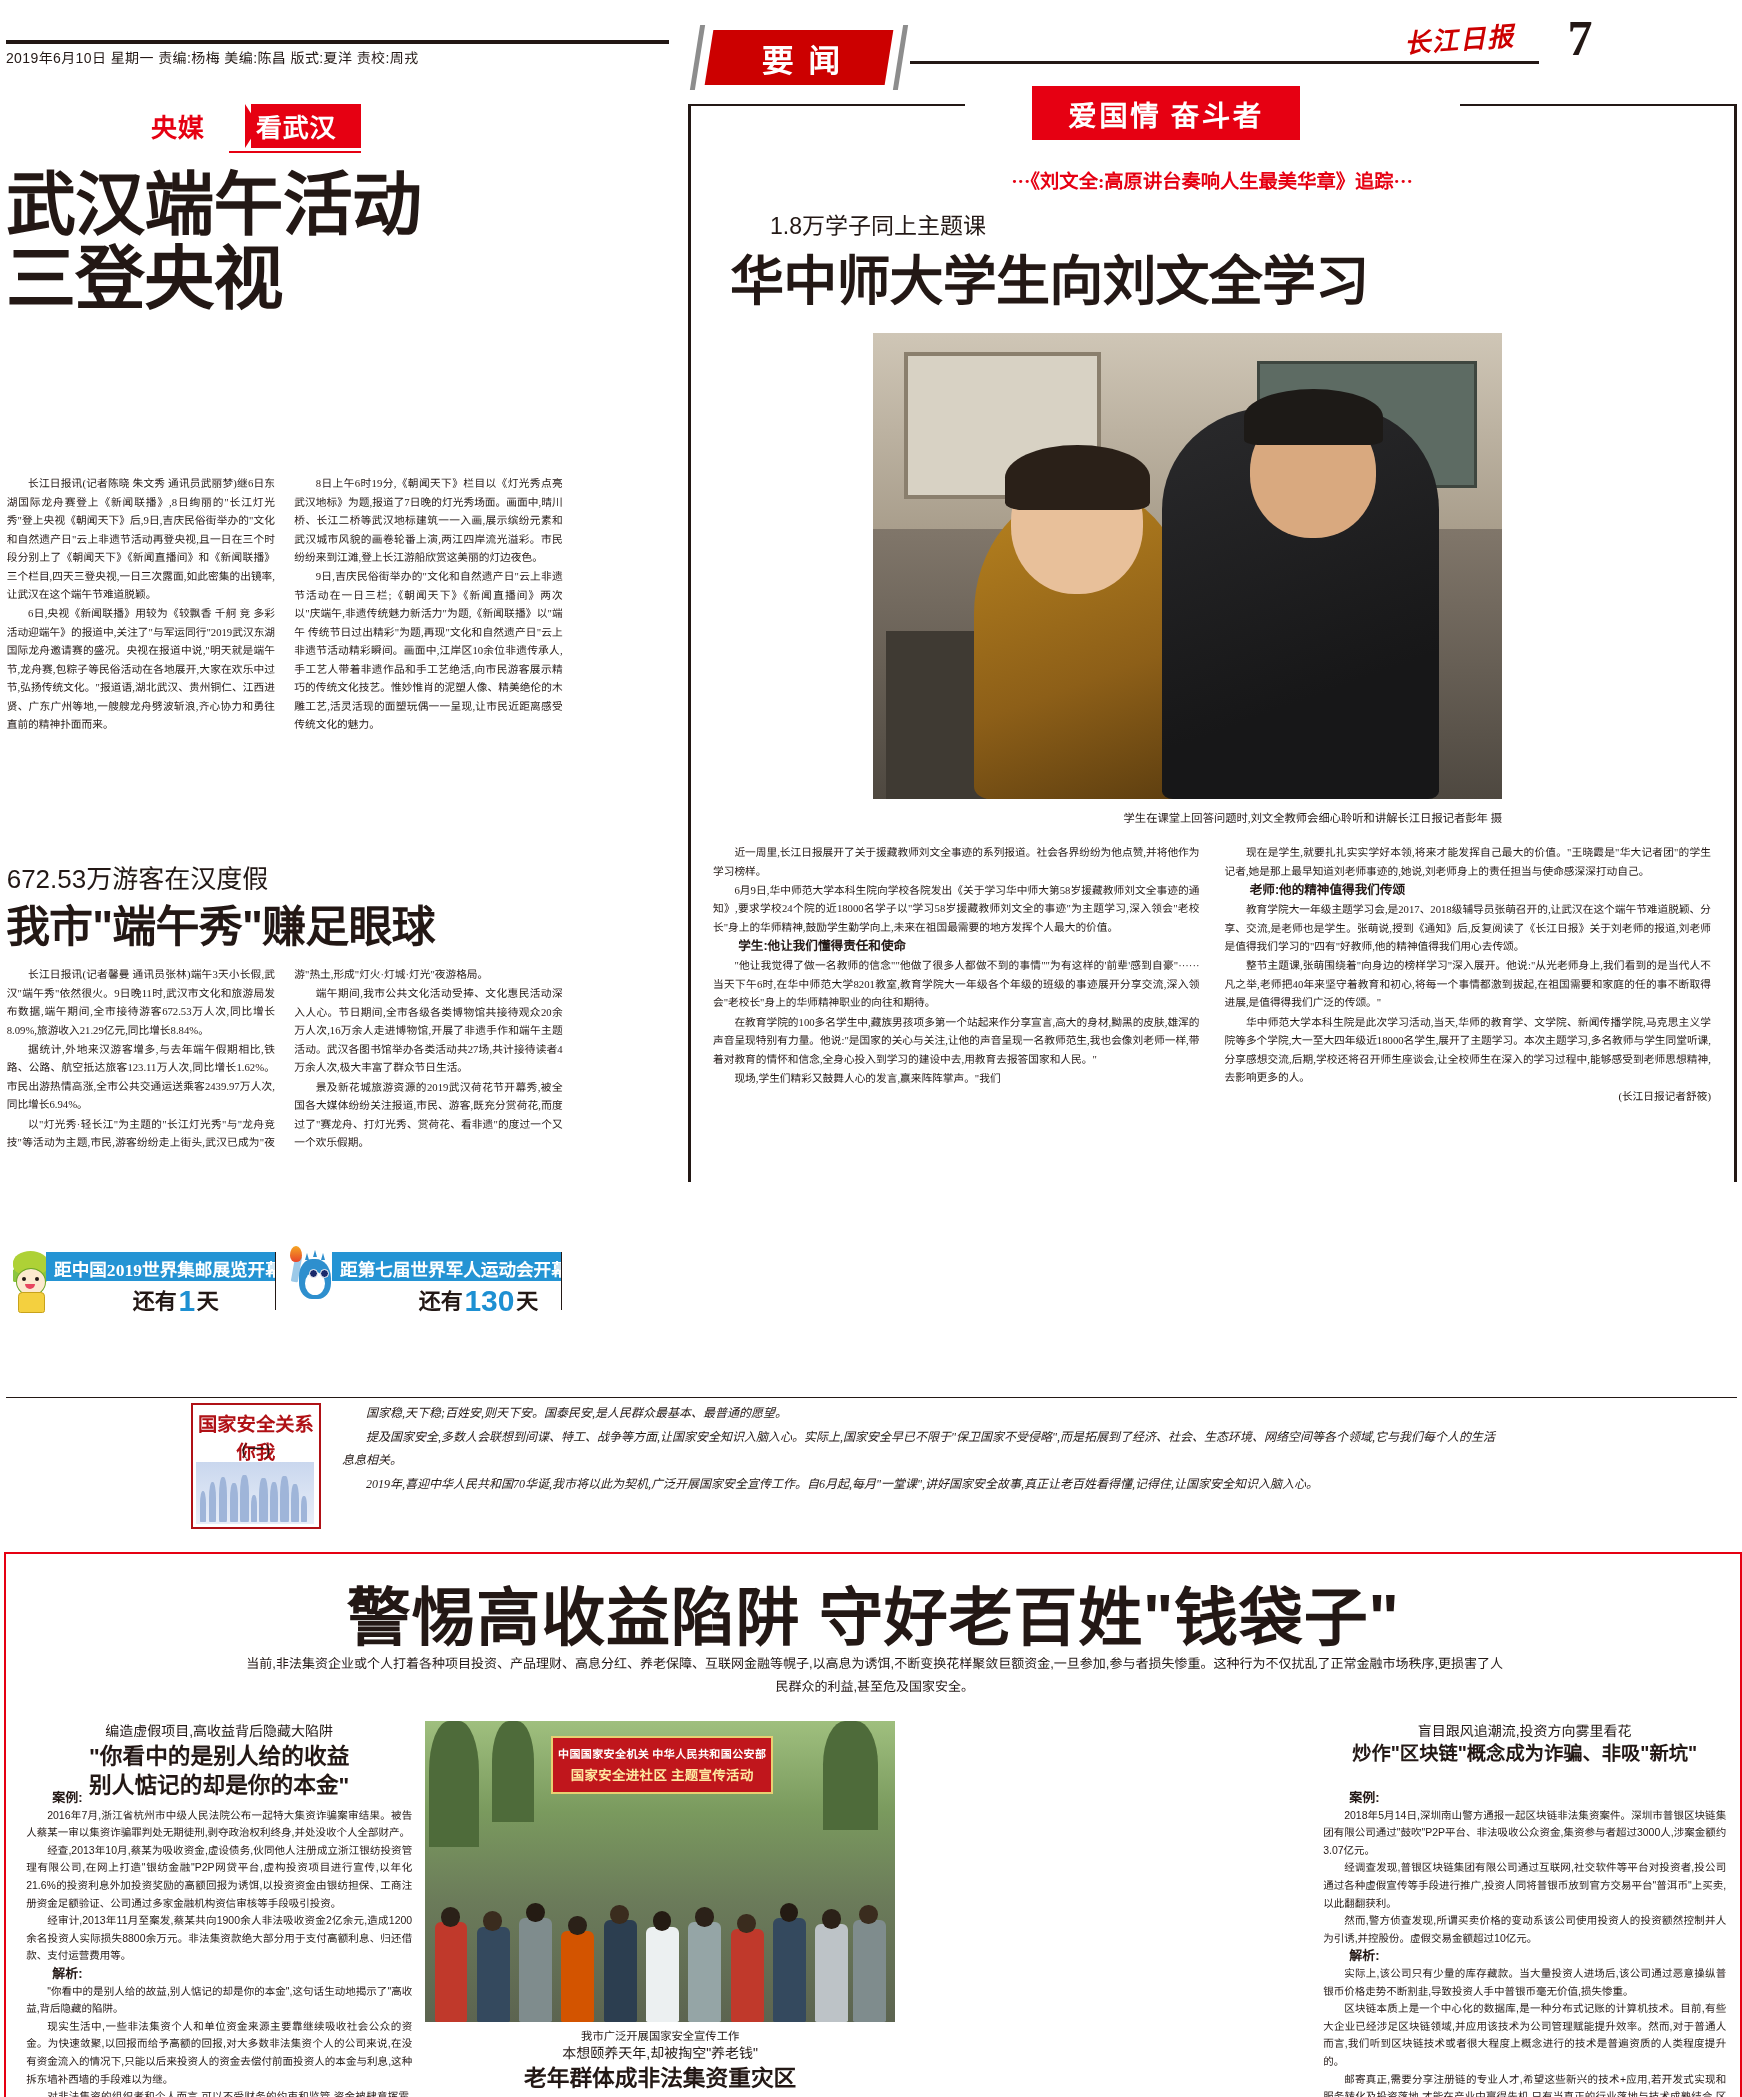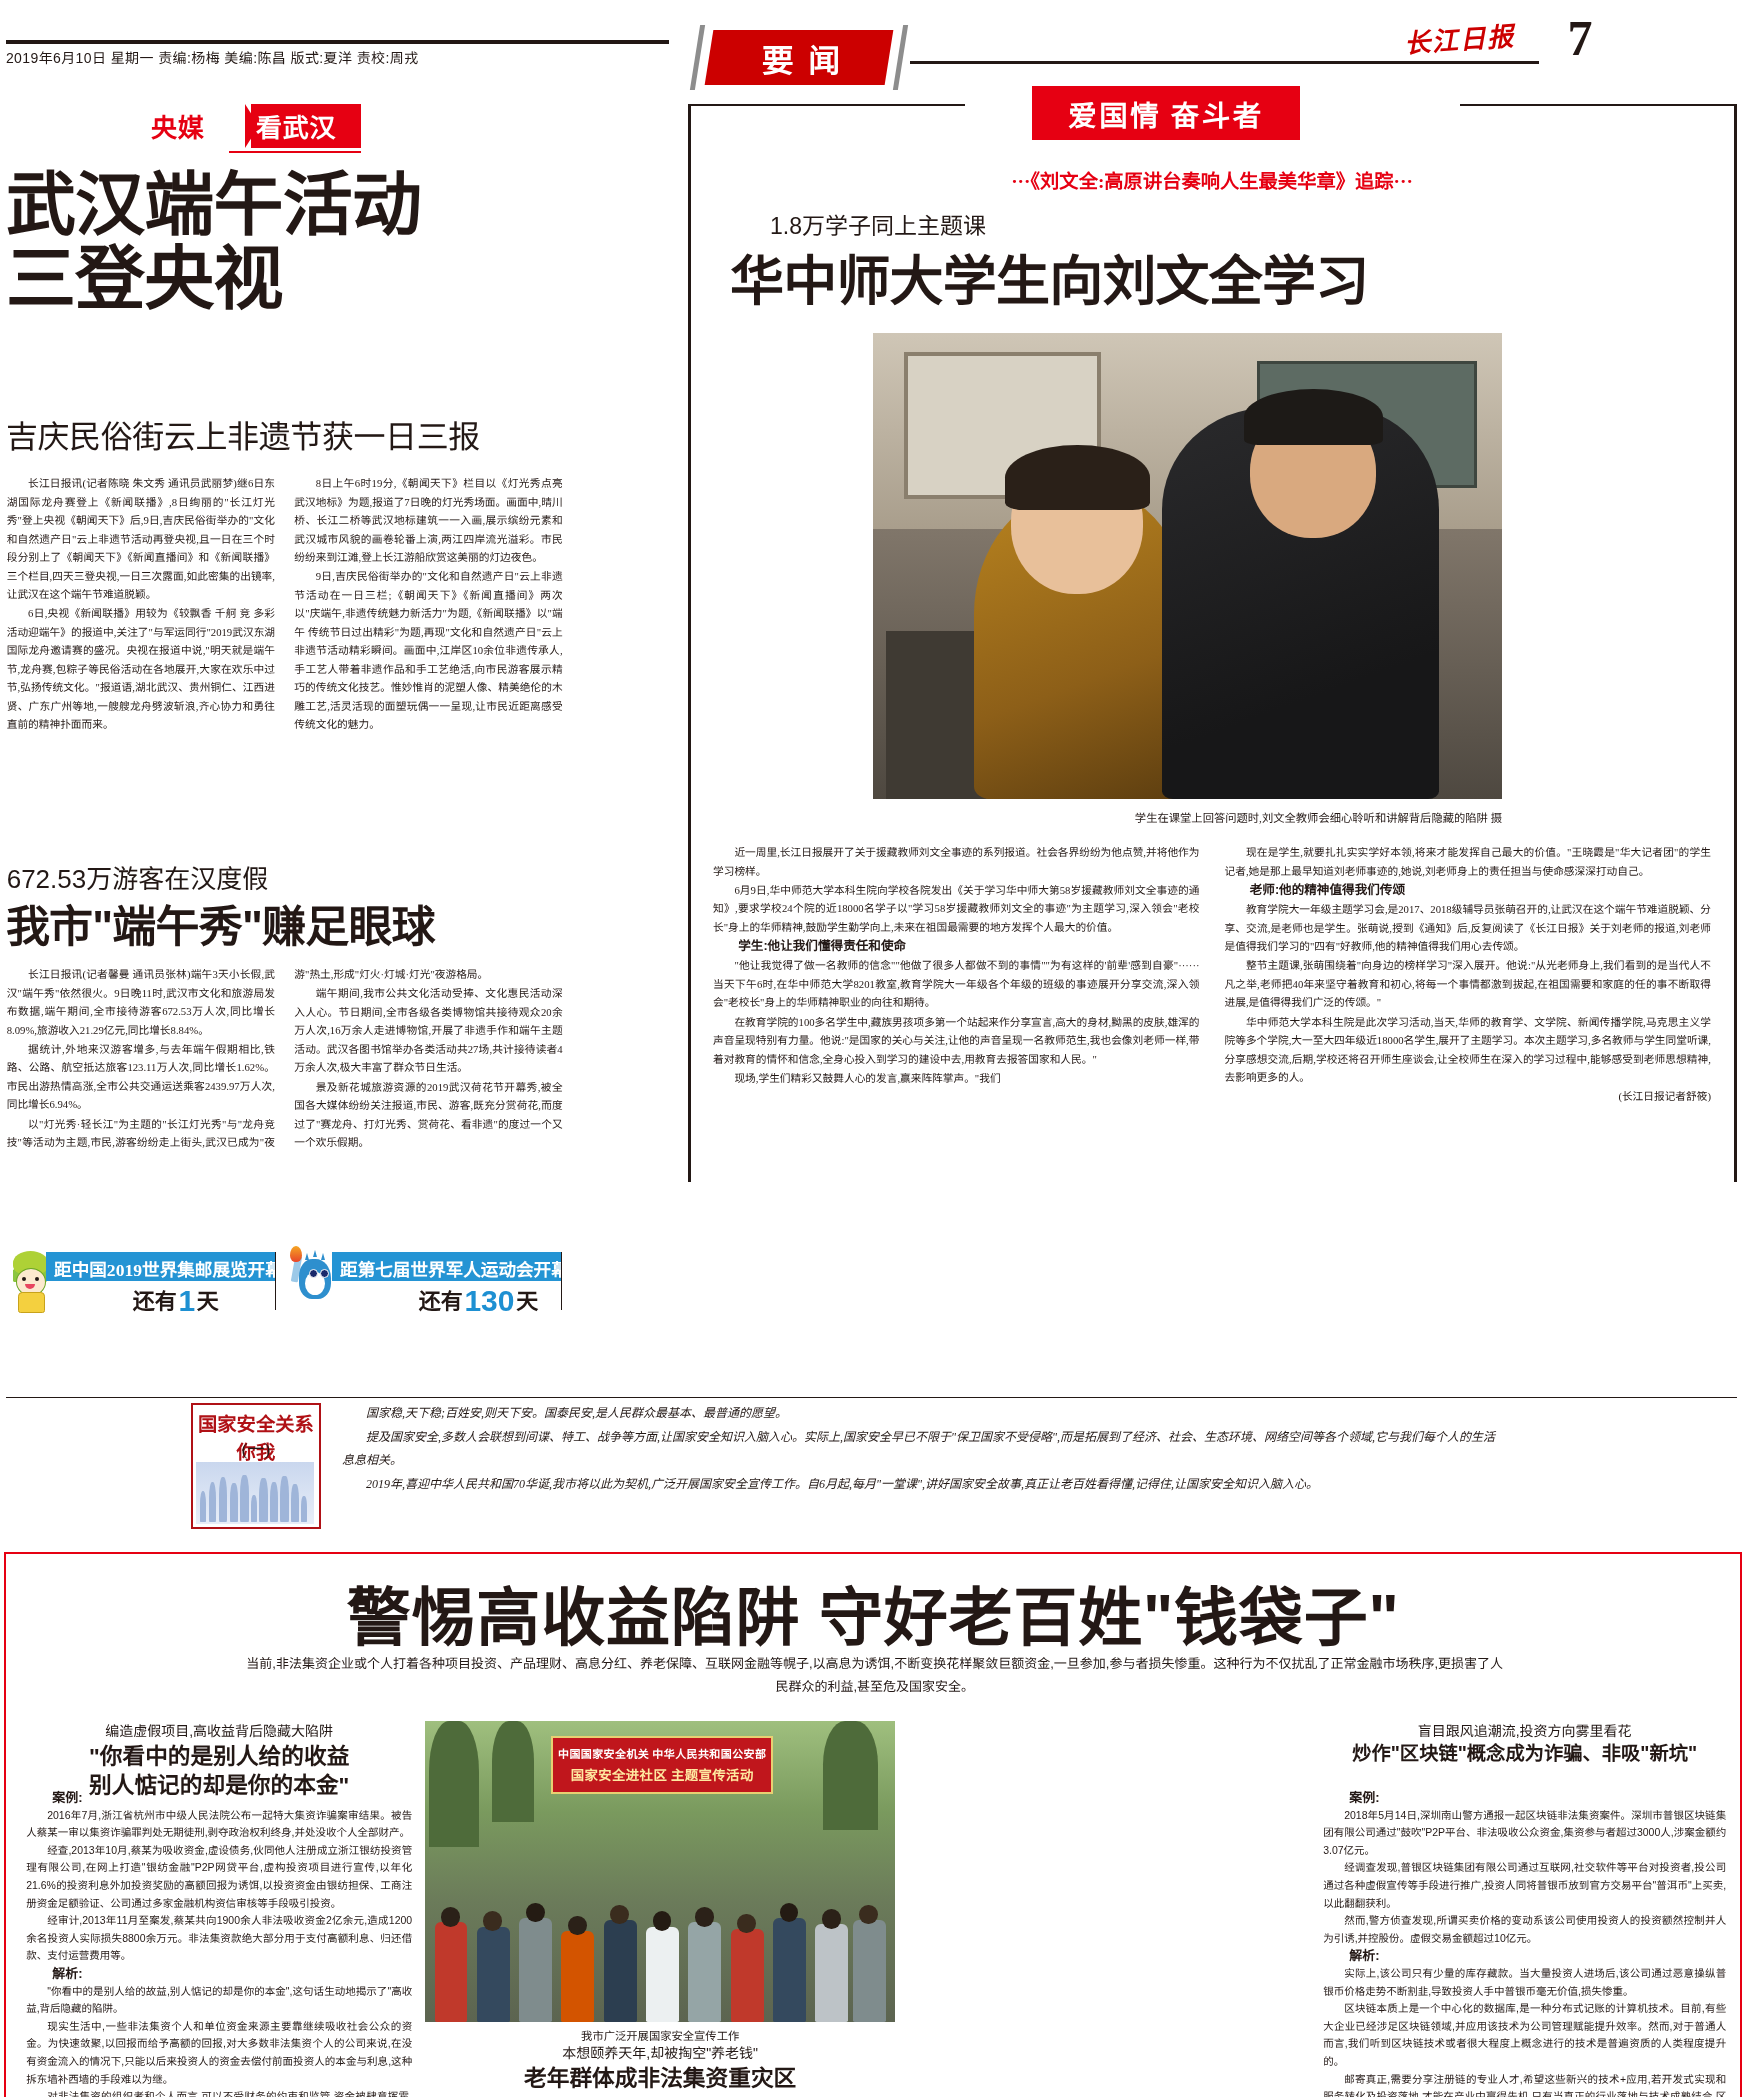--- a/index.html
+++ b/index.html
@@ -233,21 +233,20 @@
   <div class="tag-cm">
     <div class="red-box"></div>
     <div class="arrow"></div>
     <div class="a">央媒</div>
     <div class="b">看武汉</div>
     <div class="uline"></div>
   </div>
 
   <div class="hl-main" style="white-space:pre-line">武汉端午活动
 三登央视</div>
-  <div class="hl-sub">吉庆民俗街云上非遗节获一日三报</div>
 
   <div class="art1-body bodytext two-col">
       <p>长江日报讯(记者陈晓 朱文秀 通讯员武丽梦)继6日东湖国际龙舟赛登上《新闻联播》,8日绚丽的"长江灯光秀"登上央视《朝闻天下》后,9日,吉庆民俗街举办的"文化和自然遗产日"云上非遗节活动再登央视,且一日在三个时段分别上了《朝闻天下》《新闻直播间》和《新闻联播》三个栏目,四天三登央视,一日三次露面,如此密集的出镜率,让武汉在这个端午节难道脱颖。</p>
       <p>6日,央视《新闻联播》用较为《较飘香 千舸 竞 多彩活动迎端午》的报道中,关注了"与军运同行"2019武汉东湖国际龙舟邀请赛的盛况。央视在报道中说,"明天就是端午节,龙舟赛,包粽子等民俗活动在各地展开,大家在欢乐中过节,弘扬传统文化。"报道语,湖北武汉、贵州铜仁、江西进贤、广东广州等地,一艘艘龙舟劈波斩浪,齐心协力和勇往直前的精神扑面而来。</p>
       <p>8日上午6时19分,《朝闻天下》栏目以《灯光秀点亮武汉地标》为题,报道了7日晚的灯光秀场面。画面中,晴川桥、长江二桥等武汉地标建筑一一入画,展示缤纷元素和武汉城市风貌的画卷轮番上演,两江四岸流光溢彩。市民纷纷来到江滩,登上长江游船欣赏这美丽的灯边夜色。</p>
       <p>9日,吉庆民俗街举办的"文化和自然遗产日"云上非遗节活动在一日三栏;《朝闻天下》《新闻直播间》两次以"庆端午,非遗传统魅力新活力"为题,《新闻联播》以"端午 传统节日过出精彩"为题,再现"文化和自然遗产日"云上非遗节活动精彩瞬间。画面中,江岸区10余位非遗传承人,手工艺人带着非遗作品和手工艺绝活,向市民游客展示精巧的传统文化技艺。惟妙惟肖的泥塑人像、精美绝伦的木雕工艺,活灵活现的面塑玩偶一一呈现,让市民近距离感受传统文化的魅力。</p>
     </div>
 
   <div class="art2-kicker">672.53万游客在汉度假</div>
   <div class="art2-head">我市"端午秀"赚足眼球</div>
@@ -320,21 +319,21 @@
     <div class="ph-chalk"></div>
     <div class="ph-boy"></div>
       <div class="ph-boy-head"></div>
       <div class="ph-boy-hair"></div>
     <div class="ph-man"></div>
       <div class="ph-man-head"></div>
       <div class="ph-man-hair"></div>
   </div>
   <div class="rt-cap">
     <span>学生在课堂上回答问题时,刘文全教师会细心聆听和讲解</span>
-    <span>背后隐藏的陷阱 摄</span>
+    <span>长江日报记者彭年 摄</span>
   </div>
 
   <div class="rt-cols bodytext">
       <p>近一周里,长江日报展开了关于援藏教师刘文全事迹的系列报道。社会各界纷纷为他点赞,并将他作为学习榜样。</p>
       <p>6月9日,华中师范大学本科生院向学校各院发出《关于学习华中师大第58岁援藏教师刘文全事迹的通知》,要求学校24个院的近18000名学子以"学习58岁援藏教师刘文全的事迹"为主题学习,深入领会"老校长"身上的华师精神,鼓励学生勤学向上,未来在祖国最需要的地方发挥个人最大的价值。</p>
       <p class="sub-h">学生:他让我们懂得责任和使命</p>
       <p>"他让我觉得了做一名教师的信念""他做了很多人都做不到的事情""为有这样的'前辈'感到自豪"······当天下午6时,在华中师范大学8201教室,教育学院大一年级各个年级的班级的事迹展开分享交流,深入领会"老校长"身上的华师精神职业的向往和期待。</p>
       <p>在教育学院的100多名学生中,藏族男孩项多第一个站起来作分享宣言,高大的身材,黝黑的皮肤,雄浑的声音呈现特别有力量。他说:"是国家的关心与关注,让他的声音呈现一名教师范生,我也会像刘老师一样,带着对教育的情怀和信念,全身心投入到学习的建设中去,用教育去报答国家和人民。"</p>
       <p>现场,学生们精彩又鼓舞人心的发言,赢来阵阵掌声。"我们</p>
       <p>现在是学生,就要扎扎实实学好本领,将来才能发挥自己最大的价值。"王晓霞是"华大记者团"的学生记者,她是那上最早知道刘老师事迹的,她说,刘老师身上的责任担当与使命感深深打动自己。</p>

